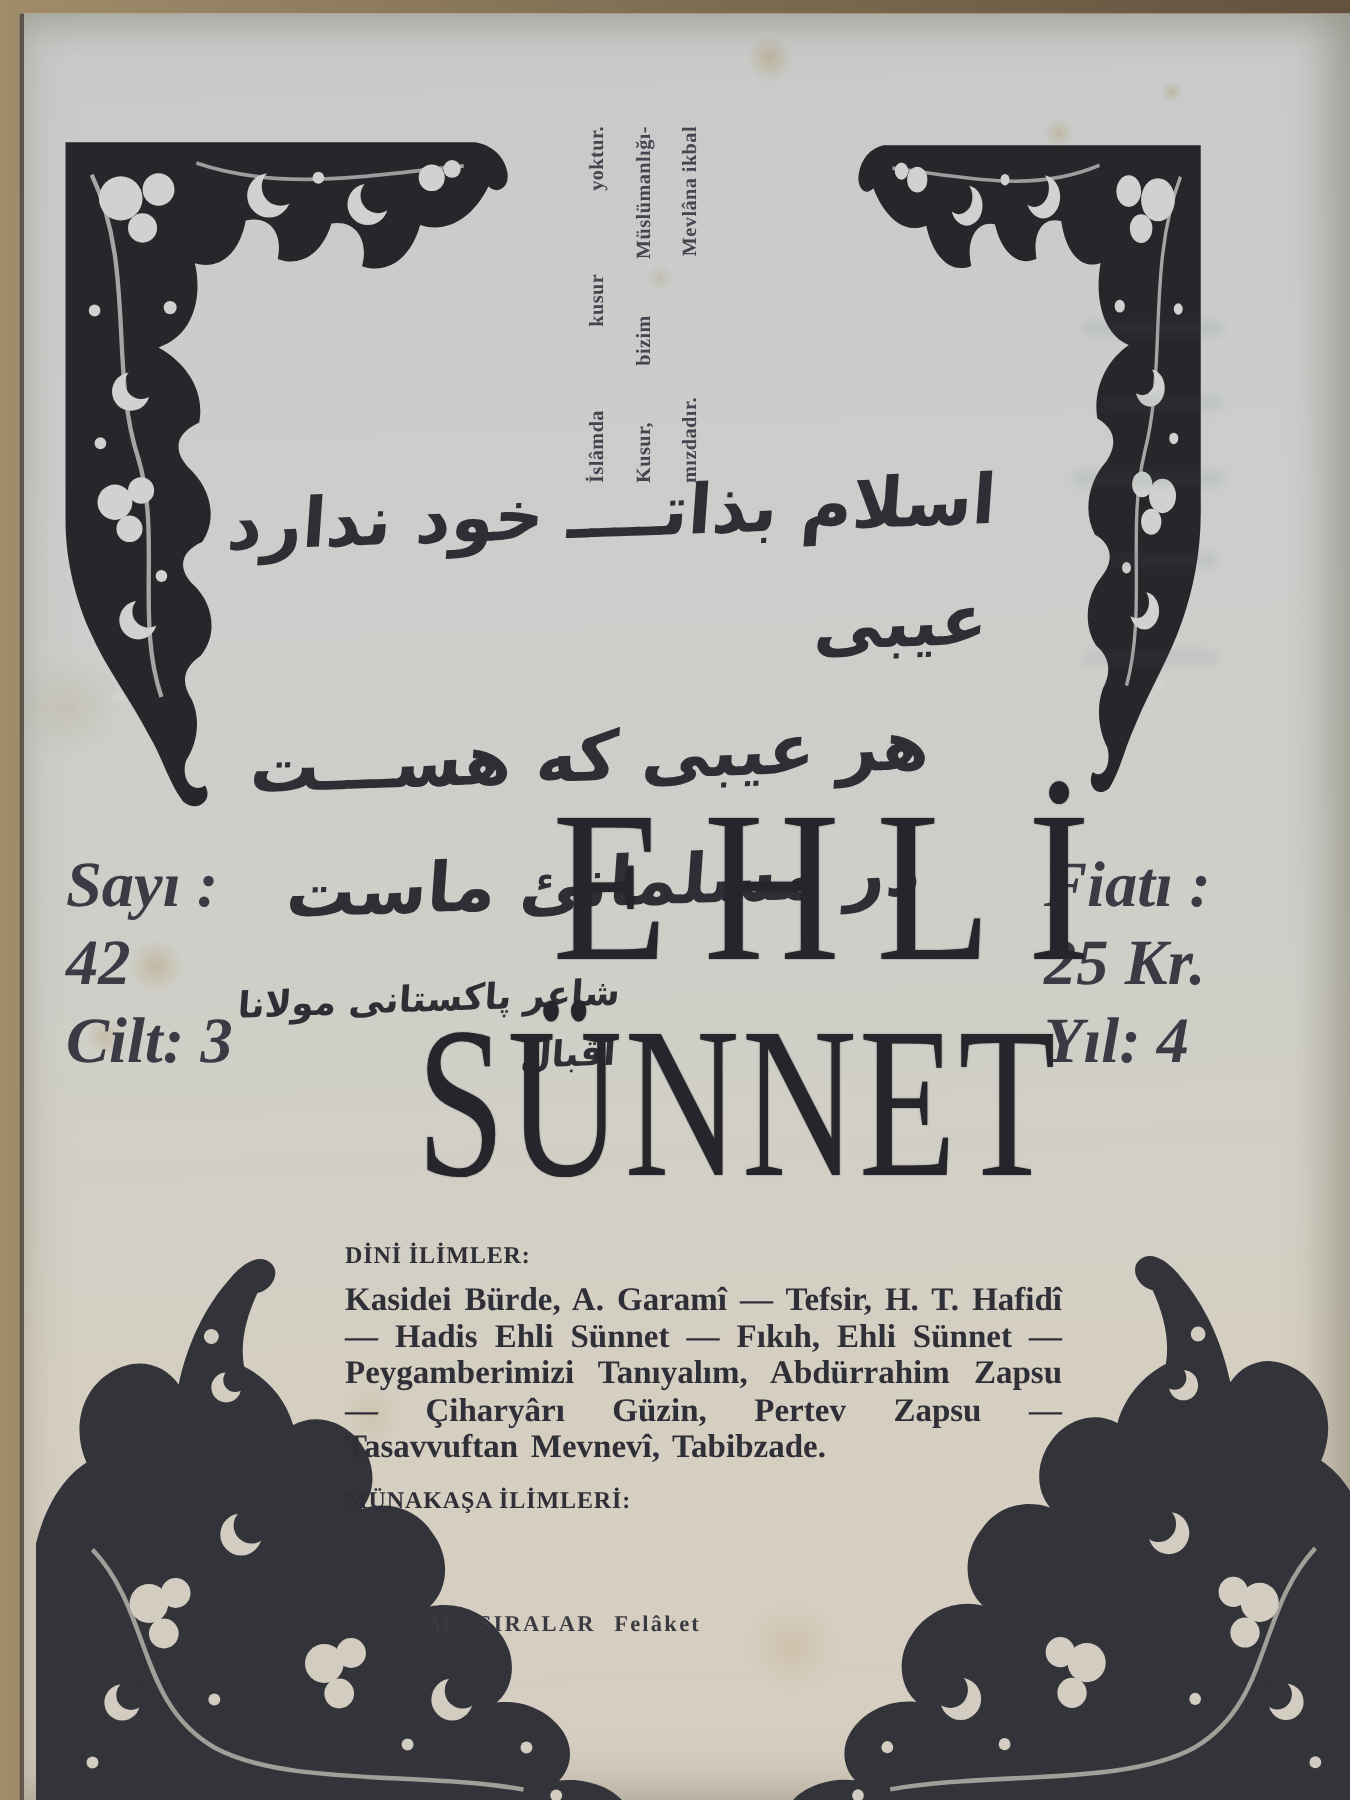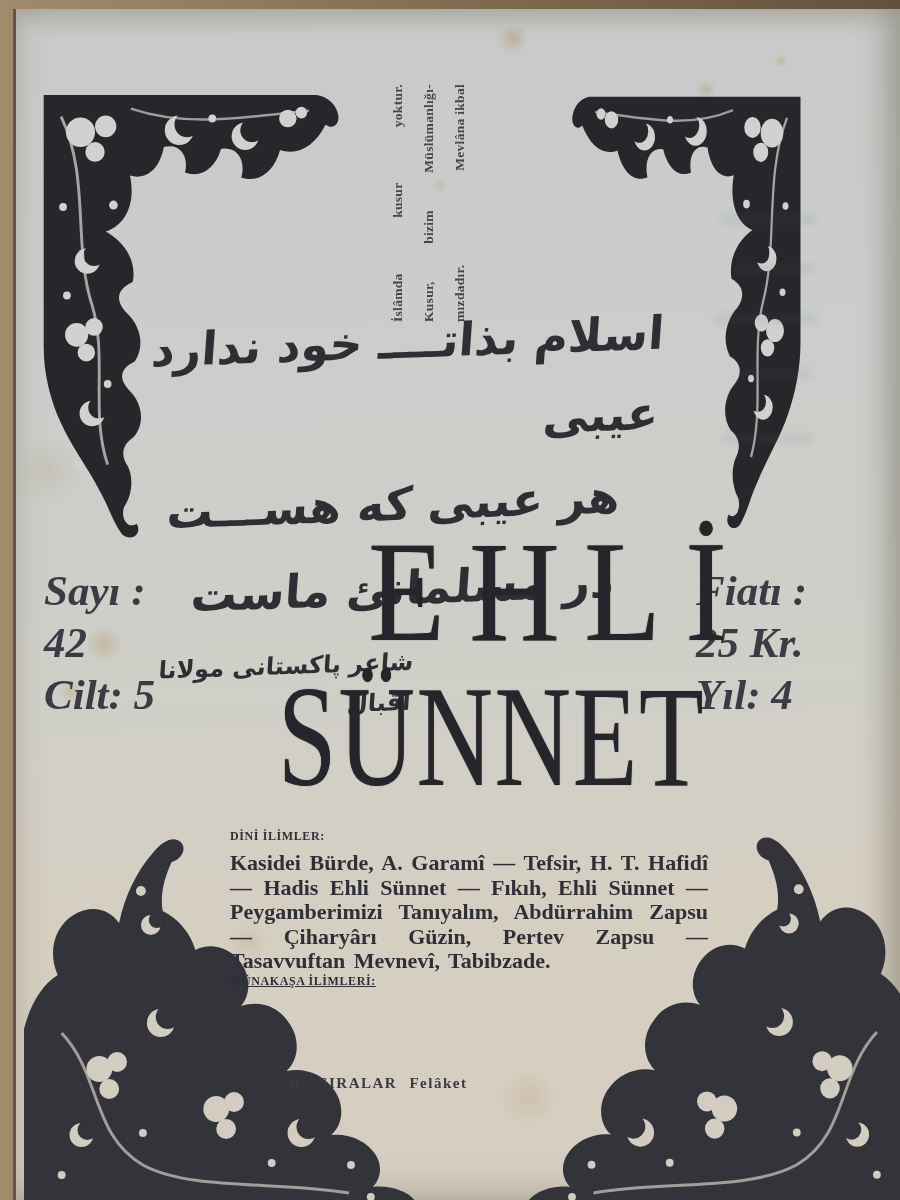--- a/index.html
+++ b/index.html
@@ -56,23 +56,23 @@
   
   .info{position:absolute;font-style:italic;font-weight:bold;font-size:43px;line-height:52px;color:#3b3b45;text-align:left;}
   .info.left{left:28px;top:556px;width:192px;}
   .info.right{left:680px;top:556px;width:208px;}
   
   .title{position:absolute;left:165px;top:506px;width:570px;text-align:right;color:#25252b;font-weight:normal;}
   .title .t1{font-size:126px;line-height:136px;letter-spacing:24px;padding-left:24px;transform:scale(1,1.14);transform-origin:center top;text-shadow:0 0 1px rgba(20,20,25,.6);}
   .title .t2{font-size:126px;line-height:140px;letter-spacing:2px;margin-top:6px;transform:scale(.84,1.14);transform-origin:center top;text-shadow:0 0 1px rgba(20,20,25,.6);}
   
   .contents{position:absolute;left:214px;top:820px;width:478px;color:#2f2f38;font-weight:bold;}
-  .sec-h{font-size:12px;letter-spacing:.6px;}
+  .sec-h{font-size:16px;letter-spacing:.6px;}
   .sec-b{margin:7px 0 0;font-size:22px;line-height:24.5px;text-align:justify;word-spacing:3px;}
-  .sec-h.s2{margin-top:0;text-decoration:underline;}
+  .sec-h.s2{margin-top:15px;}
   .sec-b.b2{line-height:29px;width:458px;word-spacing:2px;}
   .publisher{position:absolute;left:270px;top:1066px;font-weight:bold;font-size:15px;letter-spacing:1.5px;word-spacing:7px;color:#3a3a42;}
   
   .ghost{position:absolute;background:rgba(100,108,118,.10);filter:blur(3px);border-radius:4px;}
 </style>
 </head>
 <body>
 
 <svg width="0" height="0" style="position:absolute" aria-hidden="true">
   <defs>
@@ -163,21 +163,21 @@
 
     <div class="calligraphy">
       <div class="cal-l1">اسلام بذاتــــ خود ندارد عیبی</div>
       <div class="cal-l2">هر عیبی که هســـت در مسلمانئ ماست</div>
       <div class="cal-sig">شاعر پاکستانی  مولانا اقبال</div>
     </div>
 
     <div class="info left">
       <div>Sayı :</div>
       <div>42</div>
-      <div>Cilt: 5</div>
+      <div>Cilt: 3</div>
     </div>
 
     <div class="info right">
       <div>Fiatı :</div>
       <div>25 Kr.</div>
       <div>Yıl: 4</div>
     </div>
 
     <div class="title">
       <div class="t1">EHLİ</div>

